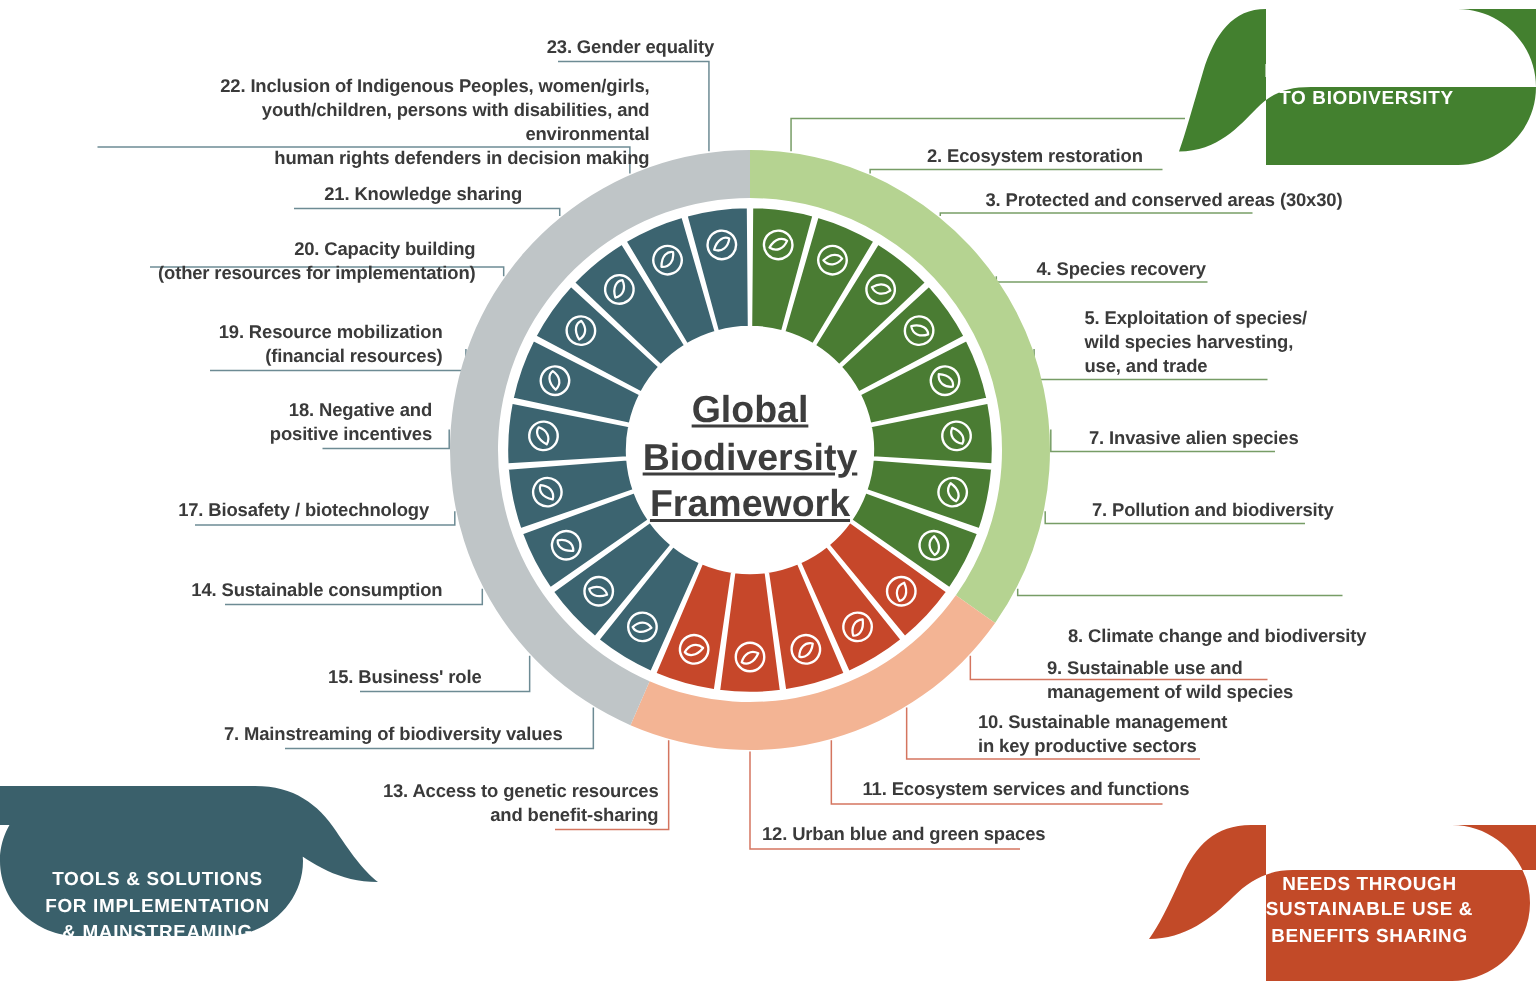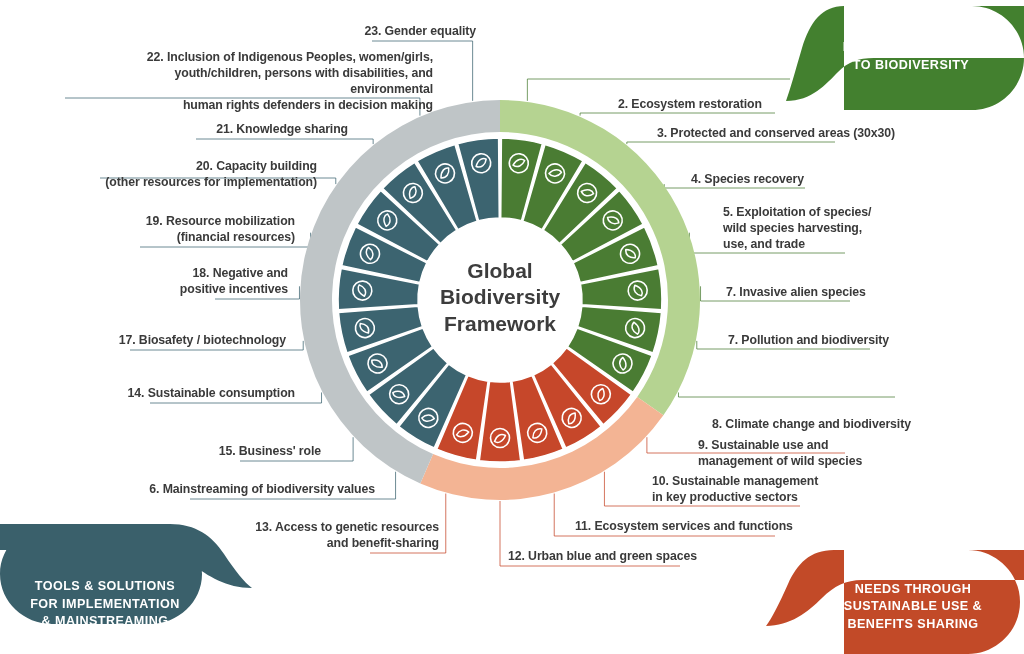--- a/index.html
+++ b/index.html
@@ -19,21 +19,21 @@
   .lbl.r{text-align:right;}
   .lbl.l{text-align:left;}
 
   .badge{position:absolute;}
   .badge .btxt{
     position:absolute;color:#ffffff;font-weight:bold;font-size:12.6px;
     line-height:1.40;text-align:center;letter-spacing:0.45px;white-space:pre-line;
   }
   .center-title{
     position:absolute;text-align:center;color:#3d3d3d;
-    font-size:21px;font-weight:bold;line-height:1.26;white-space:pre-line;
+    font-size:25px;font-weight:bold;line-height:1.26;white-space:pre-line;text-decoration:underline;
   }
 </style>
 </head>
 <body>
 
 <div id="stage">
 
   <svg id="wheel" viewBox="0 0 1024 654" xmlns="http://www.w3.org/2000/svg">
     <g id="connectors">
         <path d="M 527.3694964683456 100.87212484669752 L 527.3694964683456 79 L 790 79" fill="none" stroke="#4a7c33" stroke-width="1" opacity="0.75"></path>
@@ -228,21 +228,21 @@
   <div class="lbl l" style="left:712px;top:381px;margin-top:36px;">8. Climate change and biodiversity</div>
   <div class="lbl l" style="left:698px;top:438px;">9. Sustainable use and
 management of wild species</div>
   <div class="lbl l" style="left:652px;top:474px;">10. Sustainable management
 in key productive sectors</div>
   <div class="lbl l" style="left:575px;top:519px;">11. Ecosystem services and functions</div>
   <div class="lbl l" style="left:508px;top:549px;">12. Urban blue and green spaces</div>
 
   <div class="lbl r" style="left:167px;top:520px;width:272px;">13. Access to genetic resources
 and benefit-sharing</div>
-  <div class="lbl r" style="left:98px;top:482px;width:277px;">6. Mainstreaming of biodiversity values</div>
+  <div class="lbl r" style="left:98px;top:482px;width:277px;">7. Mainstreaming of biodiversity values</div>
   <div class="lbl r" style="left:151px;top:444px;width:170px;">15. Business' role</div>
   <div class="lbl r" style="left:95px;top:386px;width:200px;">14. Sustainable consumption</div>
   <div class="lbl r" style="left:96px;top:333px;width:190px;">17. Biosafety / biotechnology</div>
   <div class="lbl r" style="left:128px;top:266px;width:160px;">18. Negative and
 positive incentives</div>
   <div class="lbl r" style="left:110px;top:214px;width:185px;">19. Resource mobilization
 (financial resources)</div>
   <div class="lbl r" style="left:79px;top:159px;width:238px;">20. Capacity building
 (other resources for implementation)</div>
   <div class="lbl r" style="left:168px;top:122px;width:180px;">21. Knowledge sharing</div>

